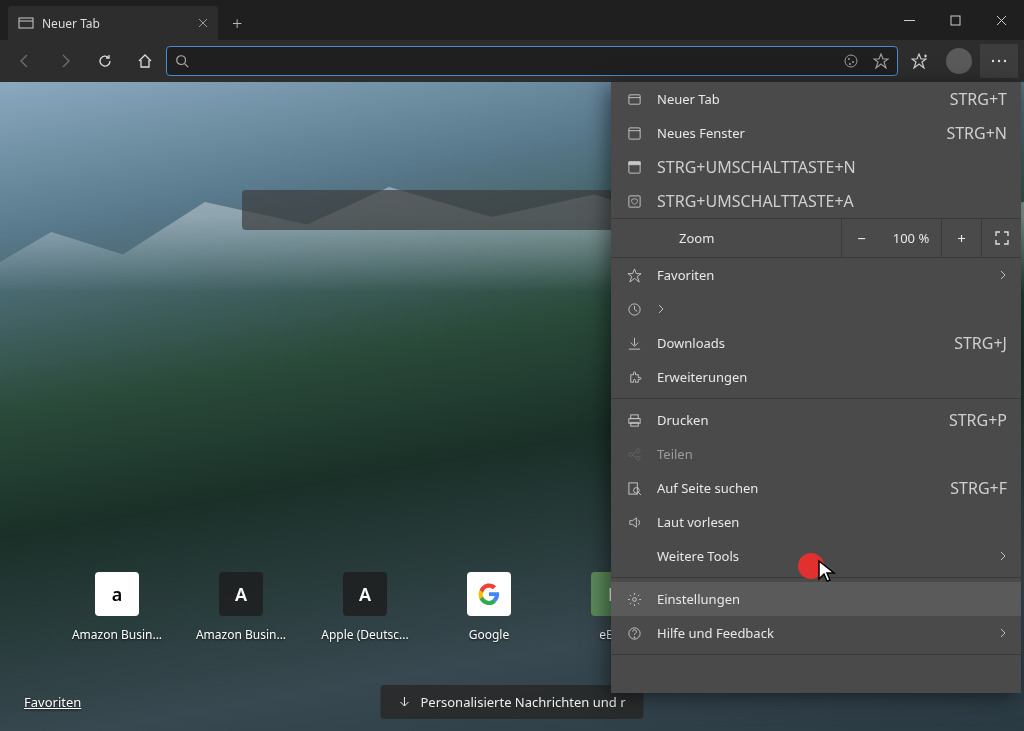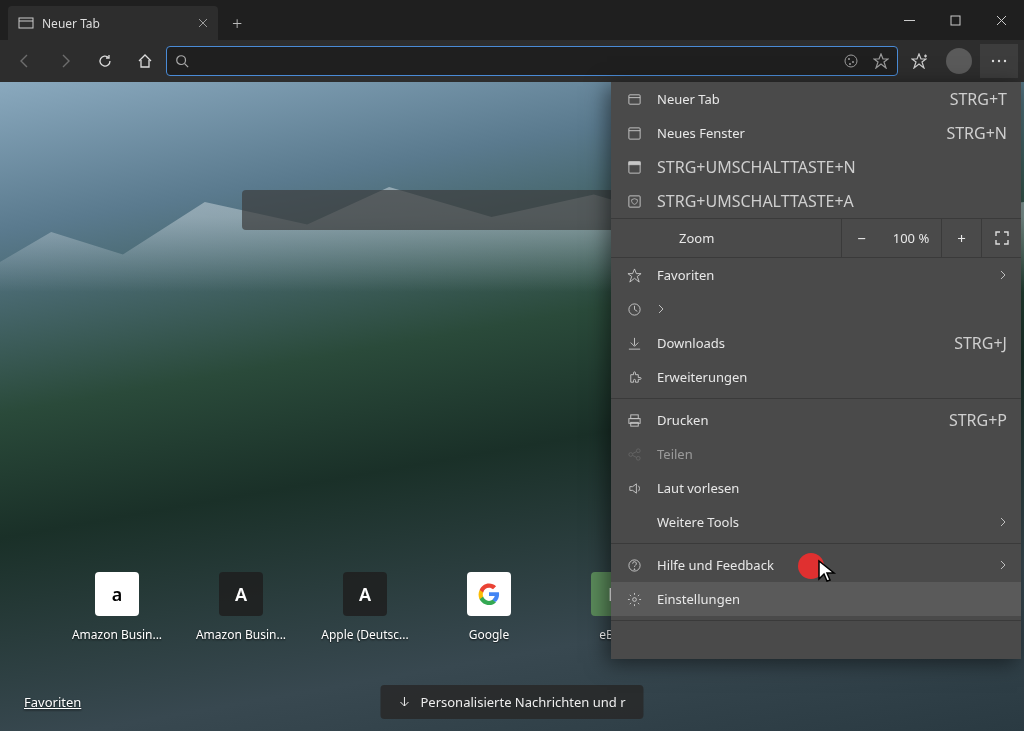--- a/index.html
+++ b/index.html
@@ -322,59 +322,70 @@
           <circle cx="12" cy="12" r="2"></circle>
           <line x1="6" y1="7" x2="10" y2="5"></line>
           <line x1="6" y1="9" x2="10" y2="11"></line>
         </svg>
       </span>
       <span class="label">Teilen</span>
     </div>
   <div class="row">
       <span class="ico">
         <svg width="15" height="15" viewBox="0 0 16 16" stroke="#ddd" fill="none">
+          <rect x="2" y="2" width="9" height="12"></rect>
+          <circle cx="10" cy="10" r="3"></circle>
+          <line x1="12" y1="12" x2="15" y2="15"></line>
+        </svg>
+      </span>
+      <span class="label">Auf Seite suchen</span>
+      <span class="short">STRG+F</span>
+    </div>
+  <div class="row">
+      <span class="ico">
+        <svg width="15" height="15" viewBox="0 0 16 16" stroke="#ddd" fill="none">
           <path d="M3 6v4h3l4 3V3L6 6z"></path>
           <path d="M12 5a4 4 0 0 1 0 6"></path>
         </svg>
       </span>
       <span class="label">Laut vorlesen</span>
     </div>
   <div class="row">
       <span class="ico"></span>
       <span class="label">Weitere Tools</span>
       <span class="chev">
         <svg width="8" height="12" viewBox="0 0 8 12" stroke="#ddd" fill="none">
           <polyline points="2,2 6,6 2,10"></polyline>
         </svg>
       </span>
     </div>
   <div class="sep"></div>
+  <div class="row hover">
+      <span class="ico">
+        <svg width="15" height="15" viewBox="0 0 16 16" stroke="#ddd" fill="none">
+          <circle cx="8" cy="8" r="2"></circle>
+          <path d="M8 1v2M8 13v2M1 8h2M13 8h2M3 3l1.4 1.4M11.6 11.6L13 13M13 3l-1.4 1.4M4.4 11.6L3 13"></path>
+        </svg>
+      </span>
+      <span class="label">Einstellungen</span>
+    </div>
   <div class="row">
       <span class="ico">
         <svg width="15" height="15" viewBox="0 0 16 16" stroke="#ddd" fill="none">
           <circle cx="8" cy="8" r="6"></circle>
           <path d="M6 6a2 2 0 1 1 3 1.7c-.6.4-1 .8-1 1.8"></path>
           <circle cx="8" cy="12" r=".5" fill="#ddd"></circle>
         </svg>
       </span>
       <span class="label">Hilfe und Feedback</span>
       <span class="chev">
         <svg width="8" height="12" viewBox="0 0 8 12" stroke="#ddd" fill="none">
           <polyline points="2,2 6,6 2,10"></polyline>
         </svg>
       </span>
-    </div>
-  <div class="row hover">
-      <span class="ico">
-        <svg width="15" height="15" viewBox="0 0 16 16" stroke="#ddd" fill="none">
-          <circle cx="8" cy="8" r="2"></circle>
-          <path d="M8 1v2M8 13v2M1 8h2M13 8h2M3 3l1.4 1.4M11.6 11.6L13 13M13 3l-1.4 1.4M4.4 11.6L3 13"></path>
-        </svg>
-      </span>
-      <span class="label">Einstellungen</span>
     </div>
   <div class="sep"></div>
   <div class="row"></div>
 </div>
 
 <div class="redspot"></div>
 <div class="cursor">
   <svg width="22" height="26" viewBox="0 0 22 26">
       <path d="M2 2l0 18 5-5 3 7 3-1-3-7 7 0z" fill="#fff" stroke="#000" stroke-width="1.5"></path>
     </svg>

